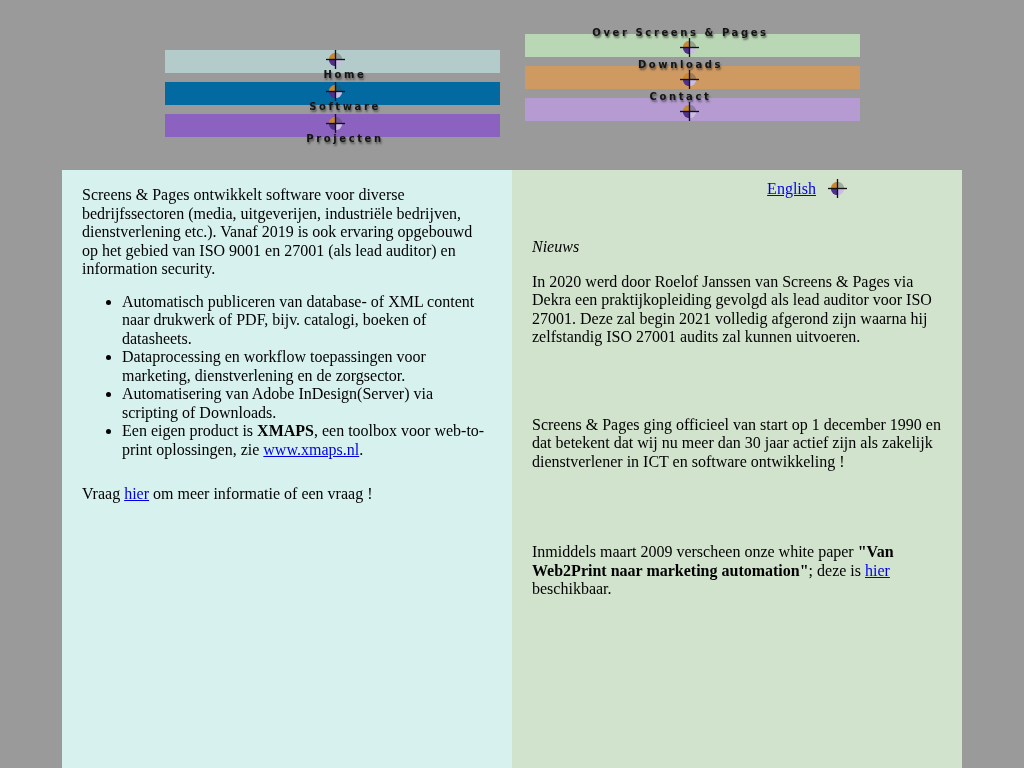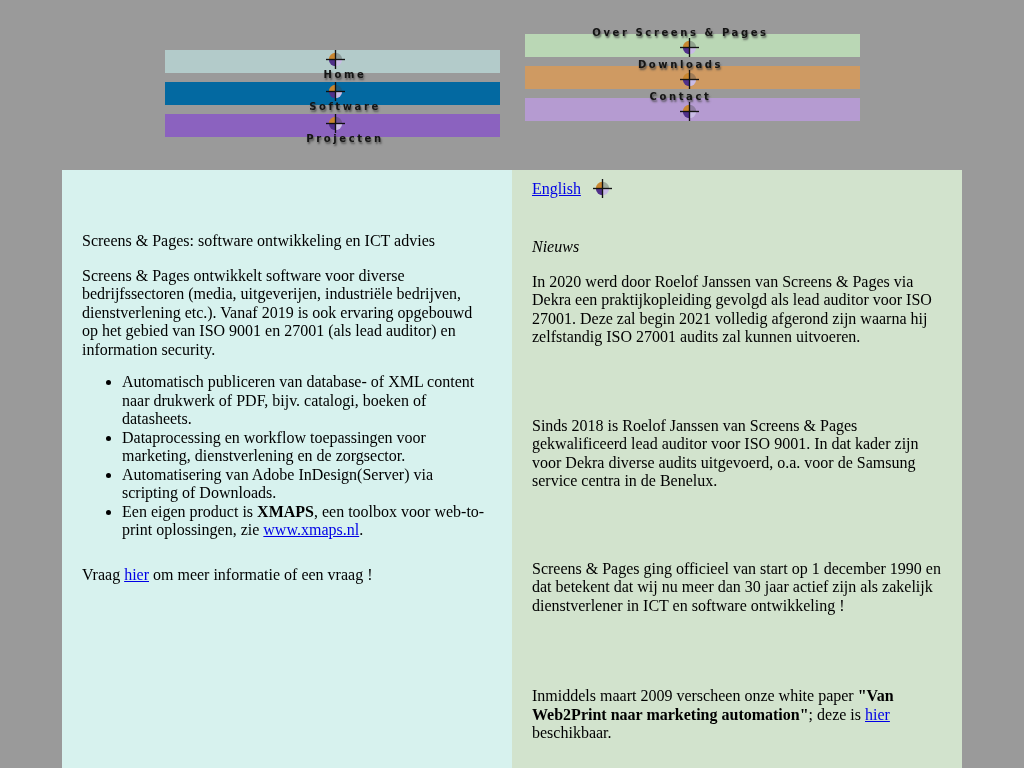--- a/index.html
+++ b/index.html
@@ -35,21 +35,21 @@
   .col{width:450px;height:100%;box-sizing:border-box;padding:0 20px;}
   .col p{margin:0;}
   .serif{font-size:16px;line-height:18.5px;color:#000;}
   a{color:#0000e6;}
   .lead{margin-top:62px !important;}
   .intro{margin-top:16px !important;}
   ul.feat{margin:14px 4px 0 0;padding-left:40px;}
   ul.feat li{font-size:16px;line-height:18.5px;}
   .ask{margin-top:26px !important;}
   .english-row{
-    display:flex;align-items:center;
+    display:flex;align-items:center;justify-content:flex-end;
     gap:12px;margin-top:9px;margin-right:95px;
   }
   .english-row a{font-size:16px;}
   .nieuws{margin-top:40px !important;font-style:italic;}
   .rp1{margin-top:16px !important;}
   .rp2{margin-top:70px !important;}
   .rp3{margin-top:69px !important;}
   .rp4{margin-top:72px !important;}
   .hidden-defs{position:absolute;width:0;height:0;overflow:hidden;}
 </style>
@@ -105,38 +105,36 @@
     <span class="btn-label">Contact</span>
     <svg class="compass">
         <use href="#compass-sym"></use>
       </svg>
   </div>
 </div>
 
 <div class="content">
 
   <div class="col" style="background: rgb(215, 242, 238);">
-    <p class="serif lead">Screens &amp; Pages: software ontwikkeling en ICT advies</p>
     <p class="serif intro">Screens &amp; Pages ontwikkelt software voor diverse bedrijfssectoren (media, uitgeverijen, industriële bedrijven, dienstverlening etc.). Vanaf 2019 is ook ervaring opgebouwd op het gebied van ISO 9001 en 27001 (als lead auditor) en information security.</p>
     <ul class="feat serif">
       <li>Automatisch publiceren van database- of XML content naar drukwerk of PDF, bijv. catalogi, boeken of datasheets.</li>
       <li>Dataprocessing en workflow toepassingen voor marketing, dienstverlening en de zorgsector.</li>
       <li>Automatisering van Adobe InDesign(Server) via scripting of Downloads.</li>
       <li><span>Een eigen product is </span><b>XMAPS</b><span>, een toolbox voor web-to-print oplossingen, zie </span><a href="#">www.xmaps.nl</a><span>.</span></li>
     </ul>
     <p class="serif ask"><span>Vraag </span><a href="#">hier</a><span> om meer informatie of een vraag !</span></p>
   </div>
 
   <div class="col" style="background: rgb(210, 227, 205);">
     <div class="english-row">
       <a href="#">English</a>
       <svg class="compass">
           <use href="#compass-sym"></use>
         </svg>
     </div>
     <p class="serif nieuws">Nieuws</p>
     <p class="serif rp1">In 2020 werd door Roelof Janssen van Screens &amp; Pages via Dekra een praktijkopleiding gevolgd als lead auditor voor ISO 27001. Deze zal begin 2021 volledig afgerond zijn waarna hij zelfstandig ISO 27001 audits zal kunnen uitvoeren.</p>
-    <p class="serif rp2">Sinds 2018 is Roelof Janssen van Screens &amp; Pages gekwalificeerd lead auditor voor ISO 9001. In dat kader zijn voor Dekra diverse audits uitgevoerd, o.a. voor de Samsung service centra in de Benelux.</p>
     <p class="serif rp3">Screens &amp; Pages ging officieel van start op 1 december 1990 en dat betekent dat wij nu meer dan 30 jaar actief zijn als zakelijk dienstverlener in ICT en software ontwikkeling !</p>
     <p class="serif rp4"><span>Inmiddels maart 2009 verscheen onze white paper </span><b>"Van Web2Print naar marketing automation"</b><span>; deze is </span><a href="#">hier</a><span> beschikbaar.</span></p>
   </div>
 
 </div>
 
 </body></html>

